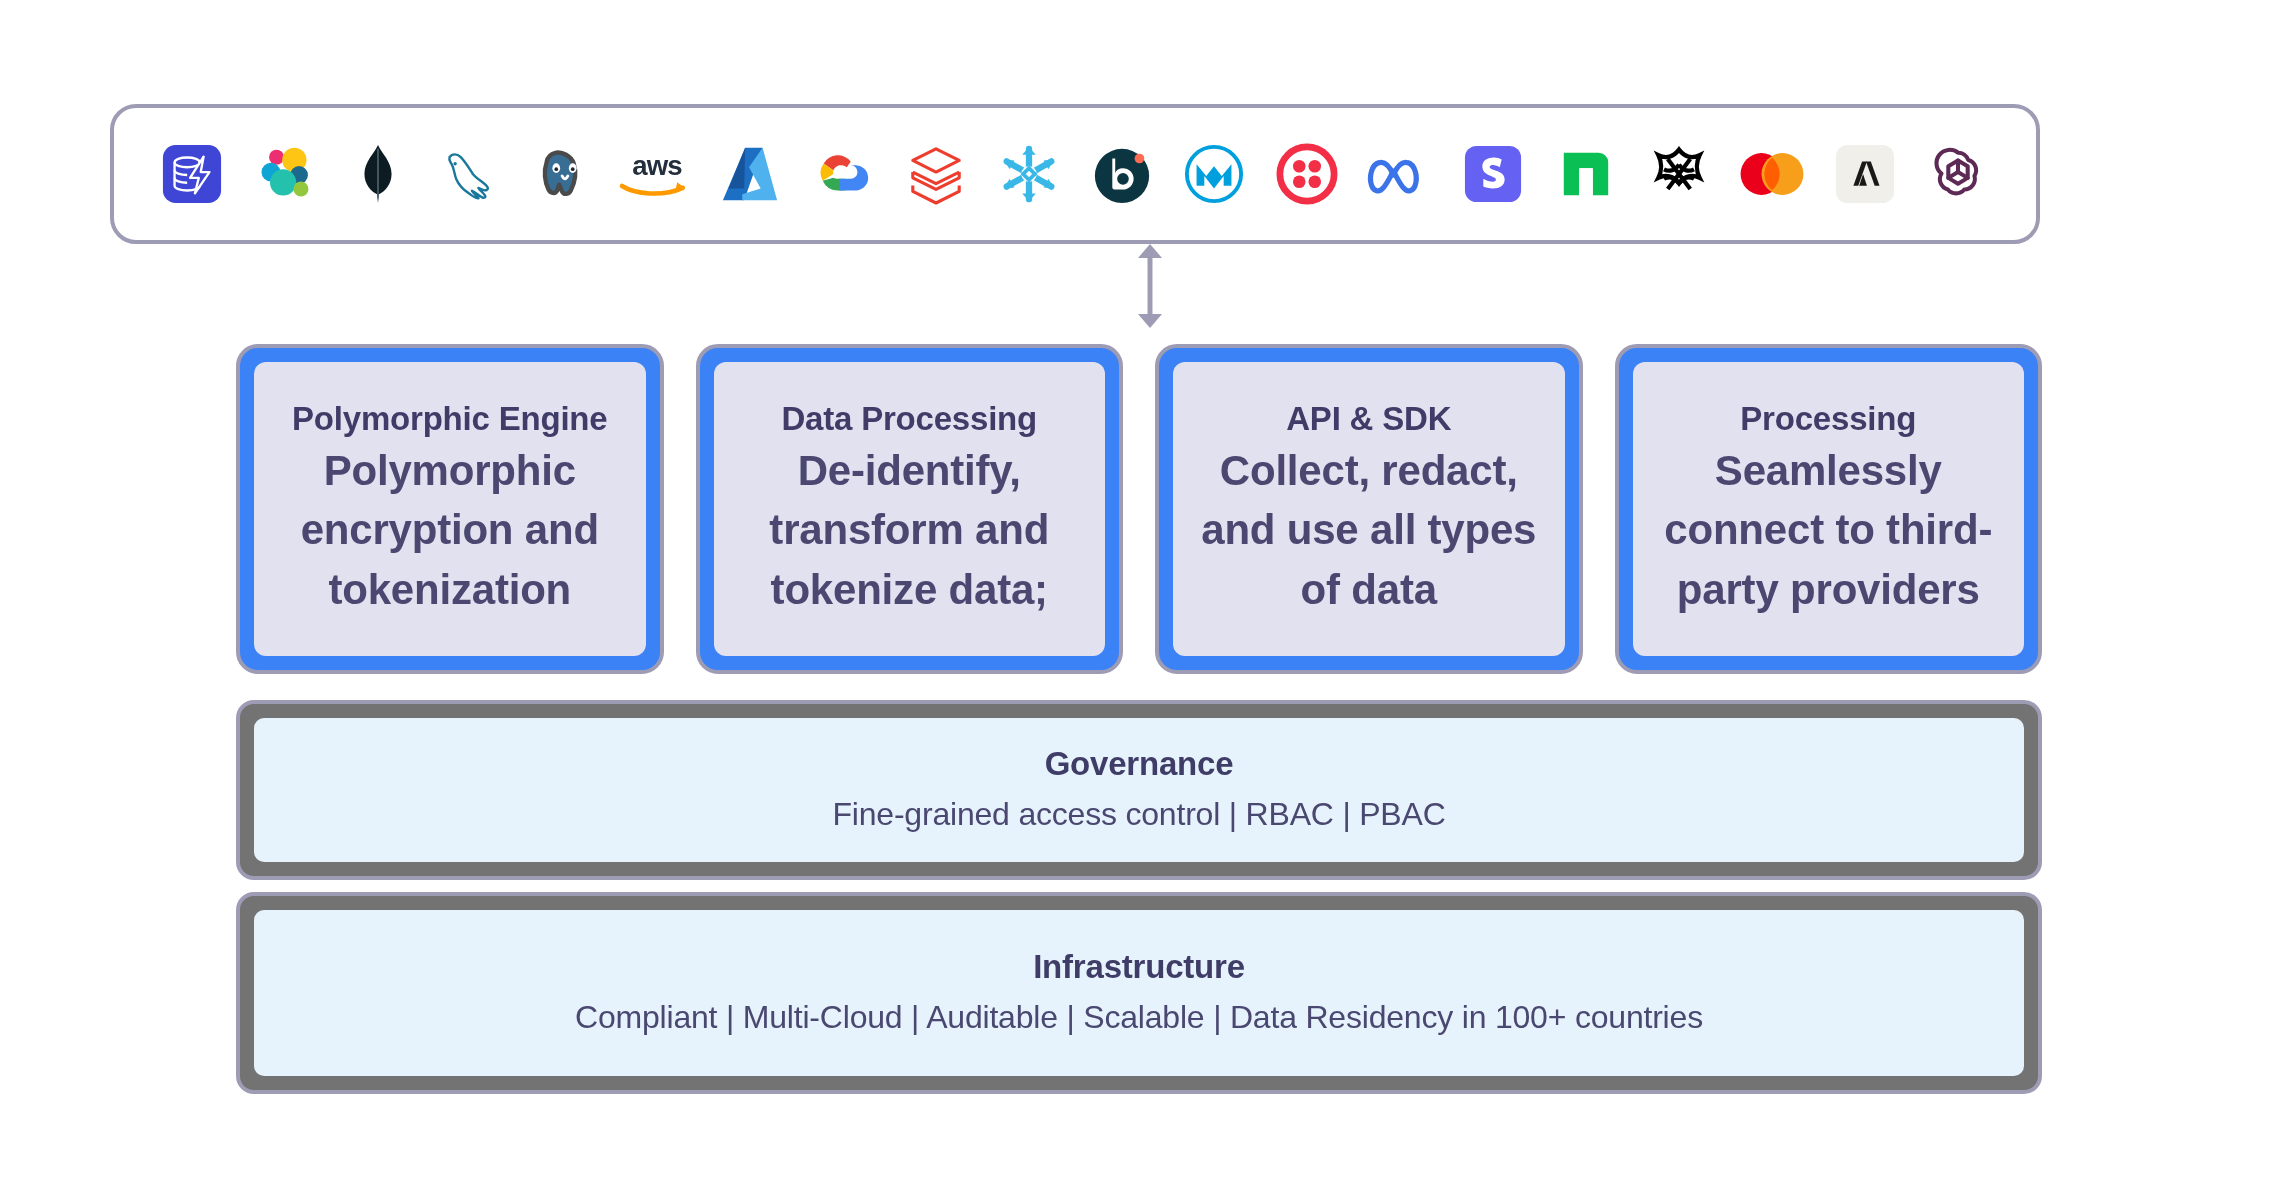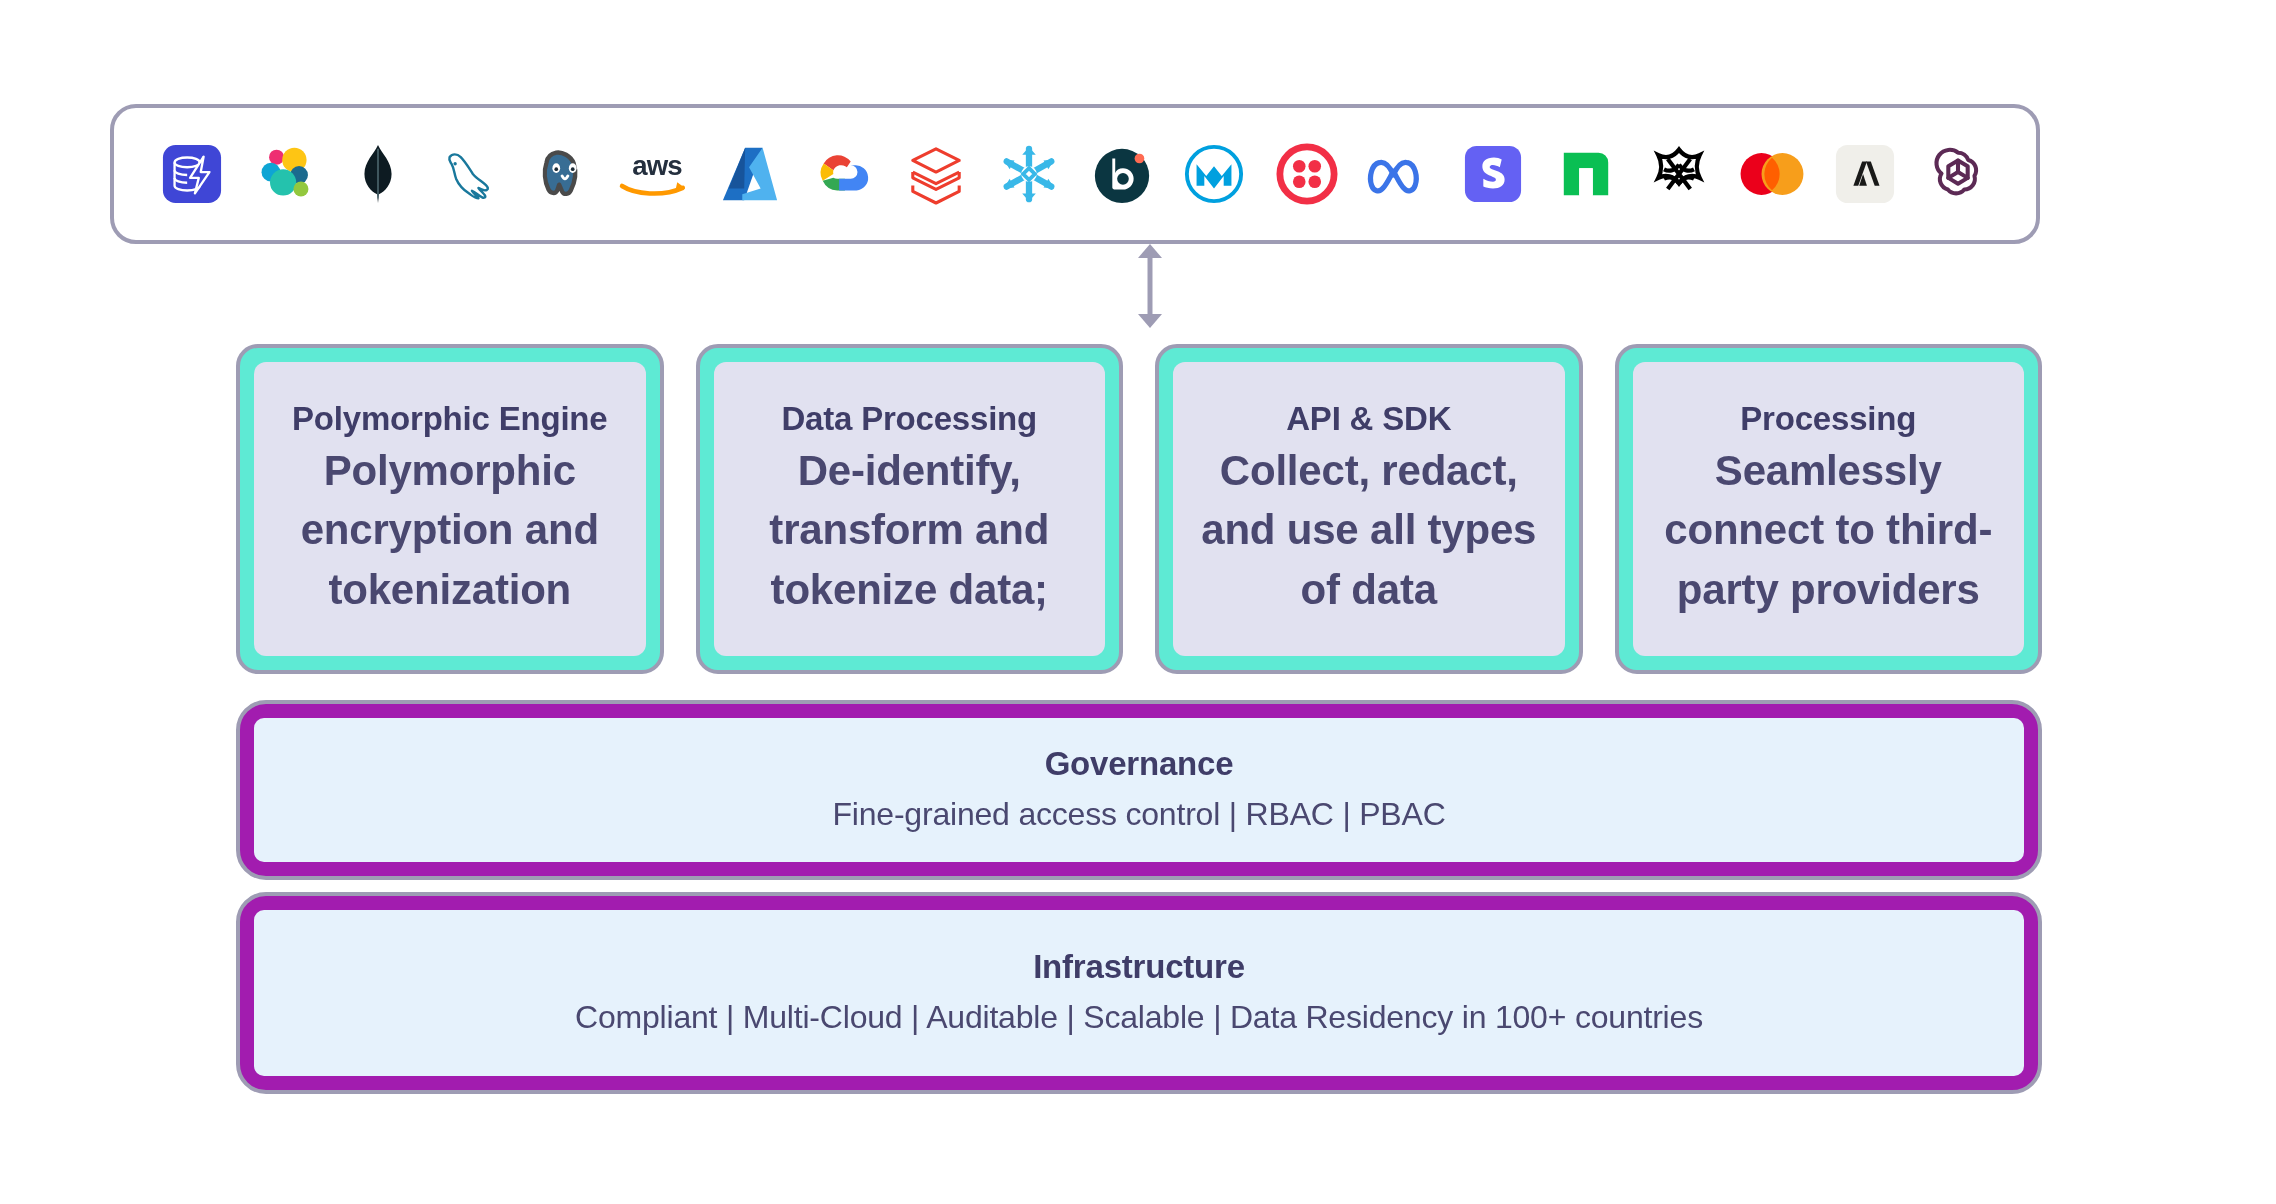--- a/index.html
+++ b/index.html
@@ -49,21 +49,21 @@
     position: absolute;
     left: 236px; top: 344px;
     width: 1806px; height: 330px;
     display: flex;
     gap: 32px;
   }
   .card {
     flex: 1 1 0;
     border: 4px solid #9e9cb4;
     border-radius: 22px;
-    background: #5eead4;
+    background: #3b82f6;
     padding: 14px;
     display: flex;
   }
   .card-inner {
     flex: 1 1 auto;
     background: #e1e1f0;
     border-radius: 12px;
     display: flex;
     flex-direction: column;
     align-items: center;
@@ -87,22 +87,22 @@
     letter-spacing: -0.2px;
     max-width: 100%;
   }
 
   
   .bar {
     position: absolute;
     left: 236px;
     width: 1806px;
     border: 4px solid #9e9cb4;
-    border-radius: 30px;
-    background: #a21caf;
+    border-radius: 18px;
+    background: #737373;
     padding: 14px;
     display: flex;
   }
   .bar-inner {
     flex: 1 1 auto;
     background: #e6f2fc;
     border-radius: 10px;
     display: flex;
     flex-direction: column;
     align-items: center;

